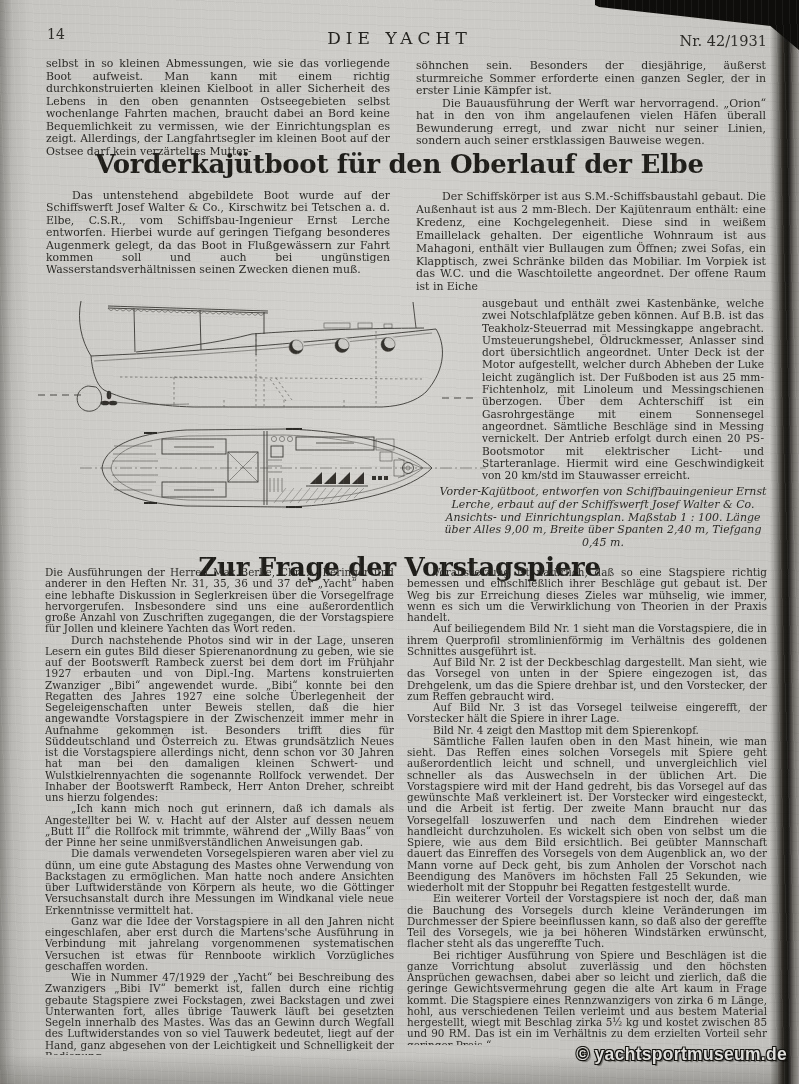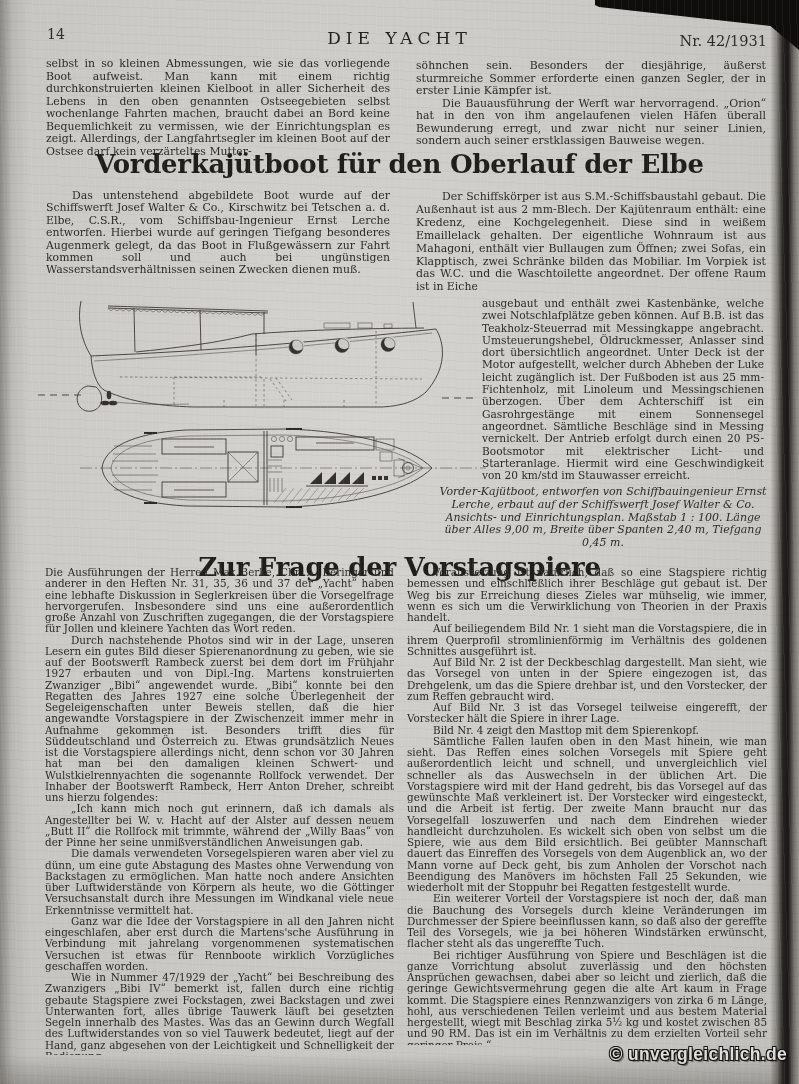--- a/index.html
+++ b/index.html
@@ -192,14 +192,14 @@
       <p>Bei richtiger Ausführung von Spiere und Beschlägen ist die ganze Vorrichtung absolut zuverlässig und den höchsten Ansprüchen gewachsen, dabei aber so leicht und zierlich, daß die geringe Gewichtsvermehrung gegen die alte Art kaum in Frage kommt. Die Stagspiere eines Rennzwanzigers von zirka 6 m Länge, hohl, aus verschiedenen Teilen verleimt und aus bestem Material hergestellt, wiegt mit Beschlag zirka 5½ kg und kostet zwischen 85 und 90 RM. Das ist ein im Verhältnis zu dem erzielten Vorteil sehr geringer Preis.“</p>
     </div>
   </div>
 
   <div class="art art-left"></div>
   <div class="art art-bottom"></div>
   <div class="art art-right"></div>
   <div class="art art-topright"></div>
   <div class="art art-grain"></div>
 
-  <div class="watermark">© unvergleichlich.de</div>
+  <div class="watermark">© yachtsportmuseum.de</div>
 </div>
 
 </body></html>

